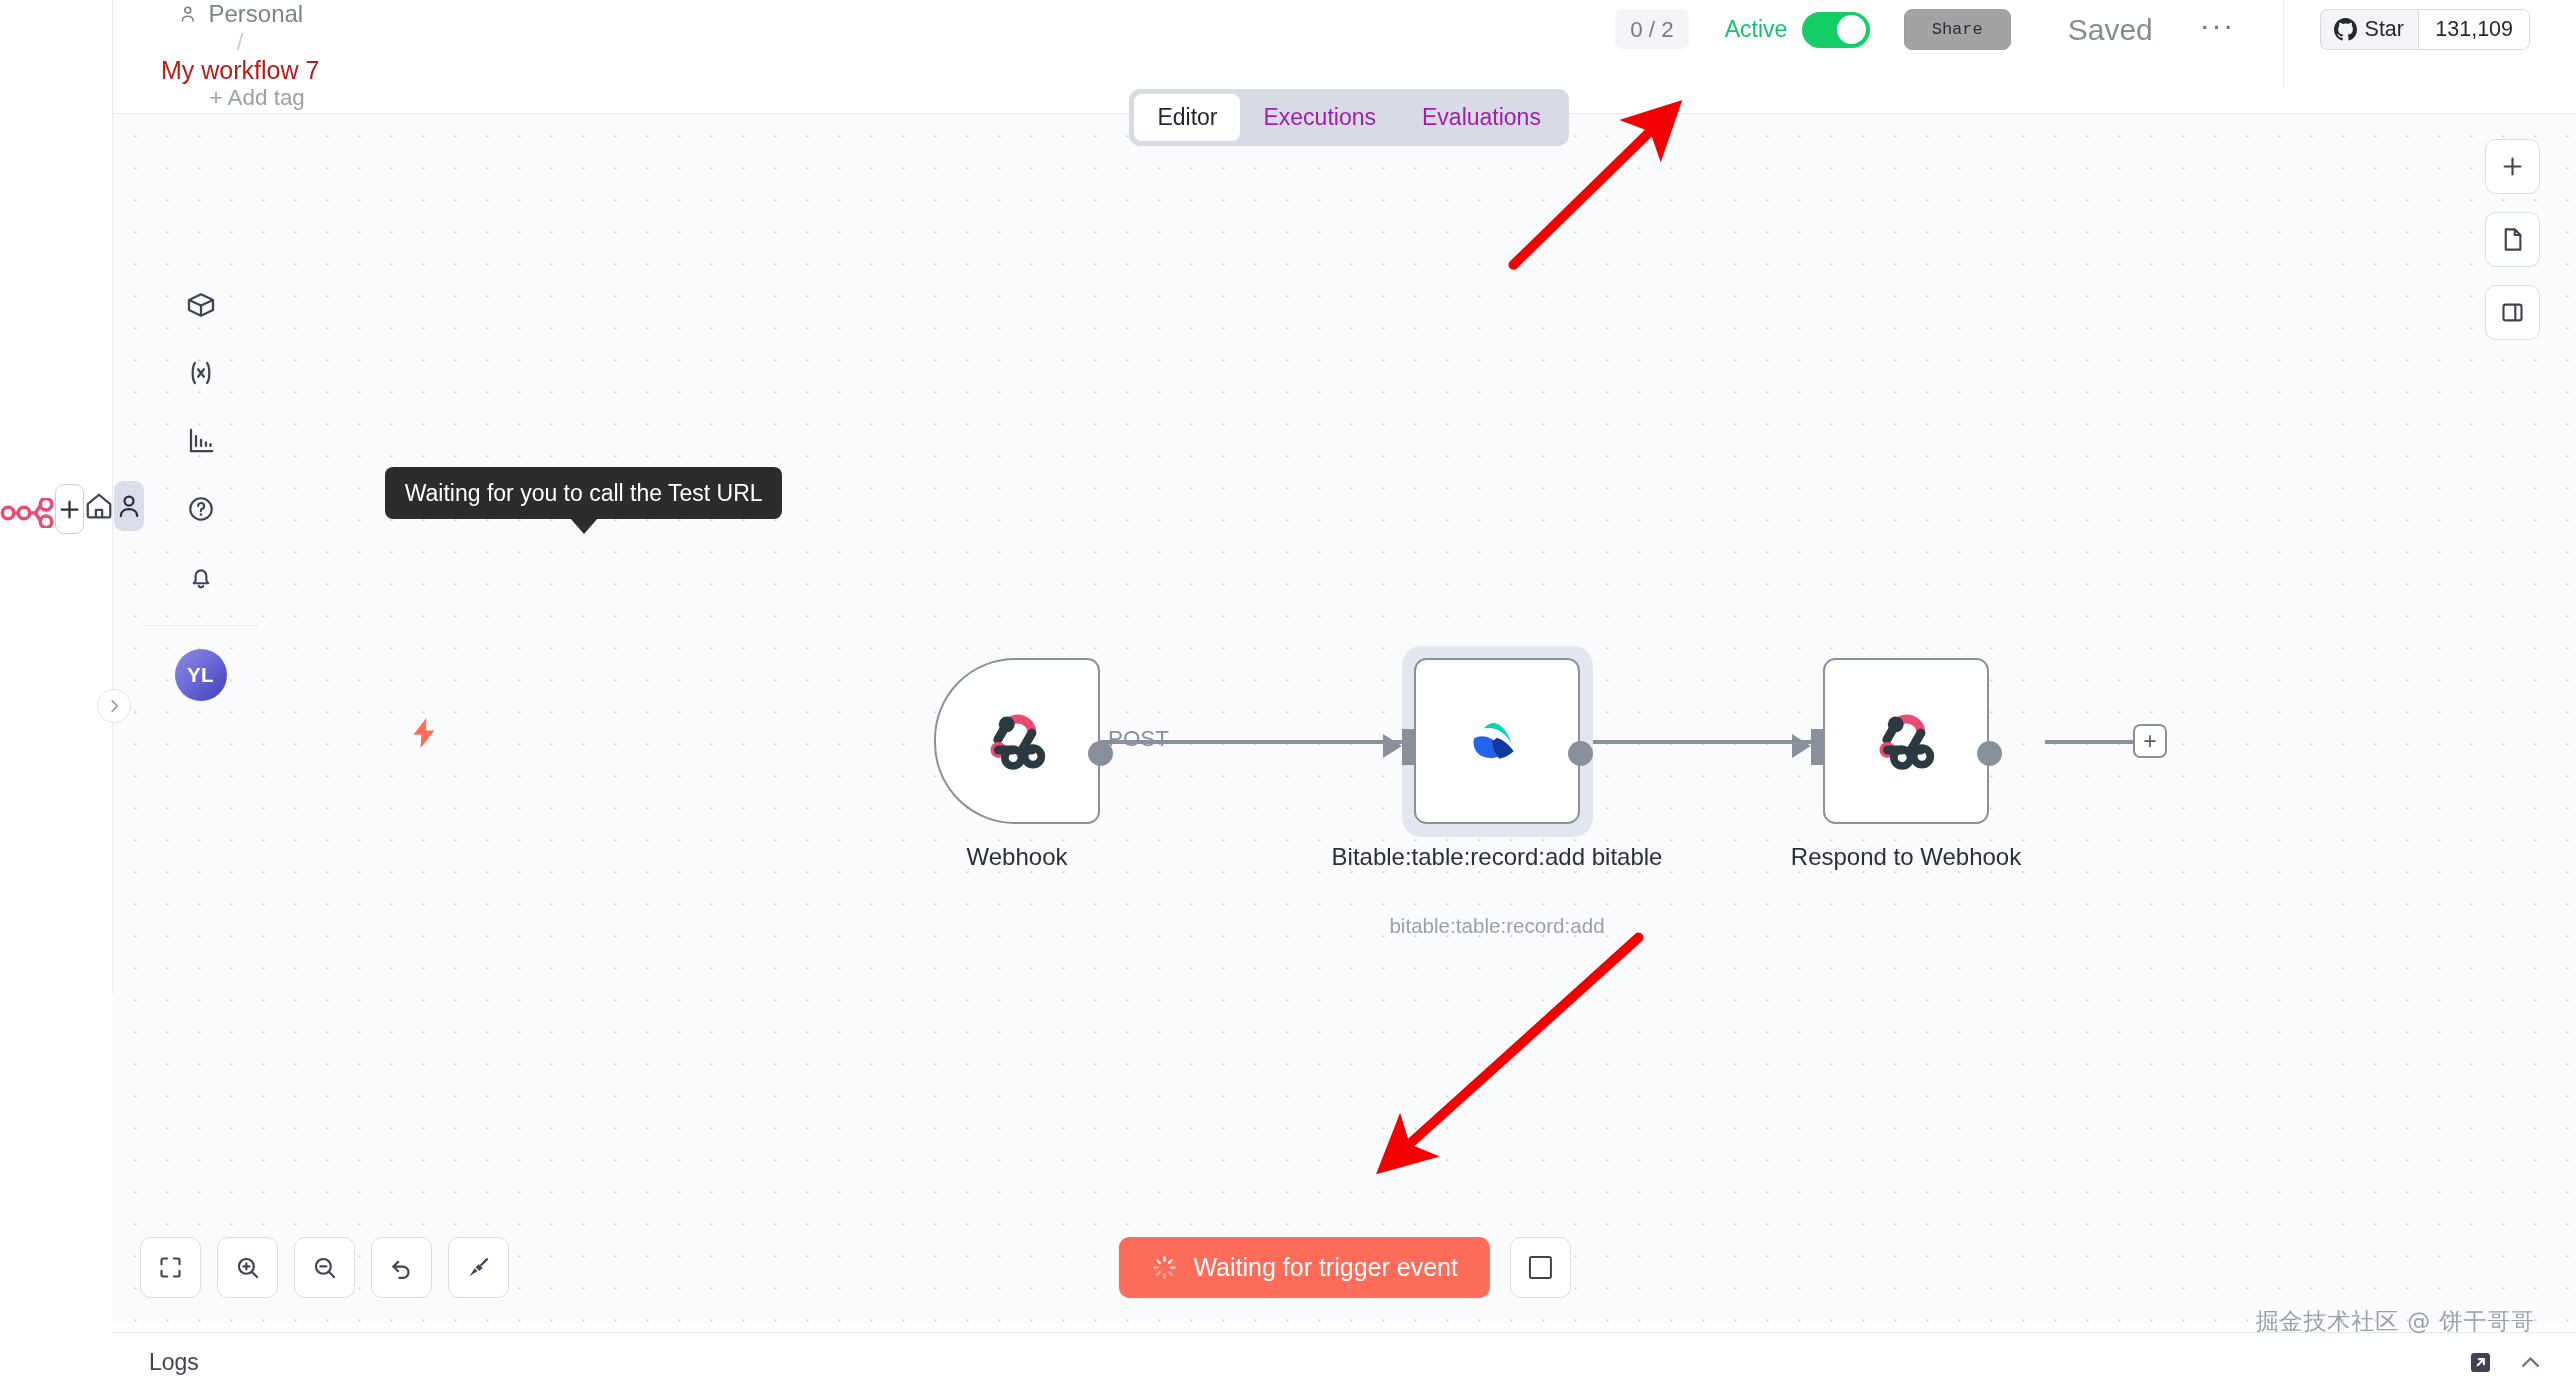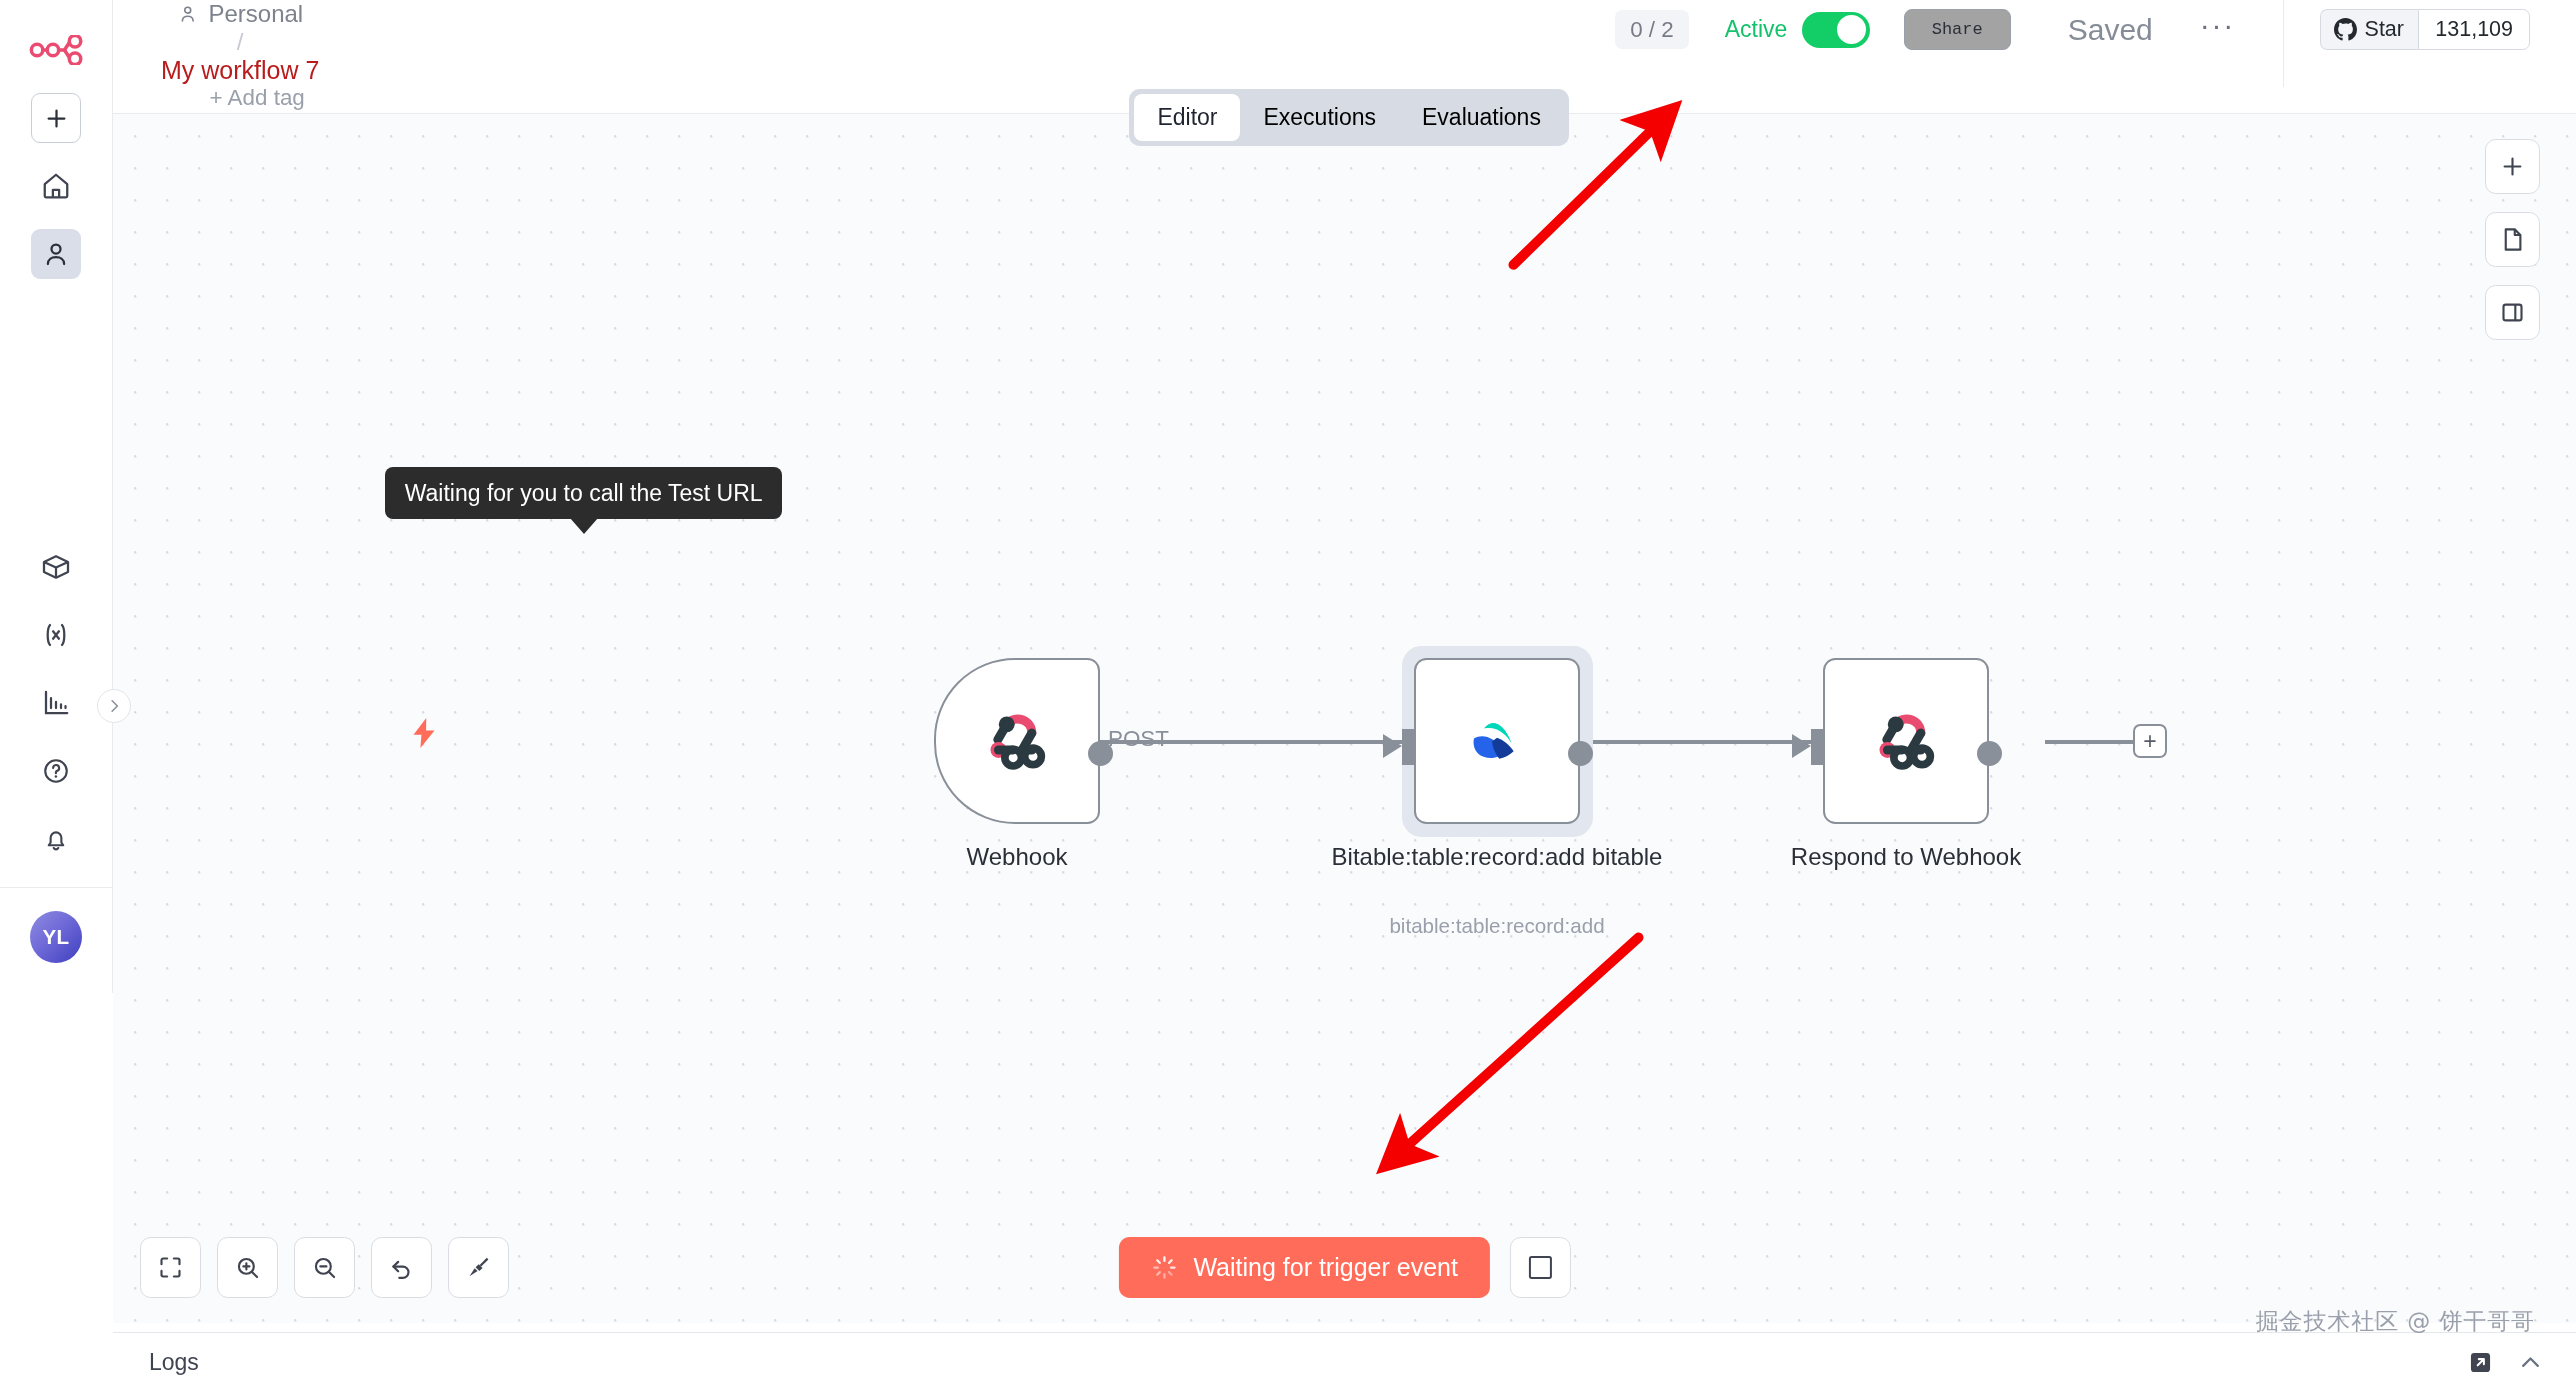--- a/index.html
+++ b/index.html
@@ -8,21 +8,21 @@
     font-family: "Liberation Sans", sans-serif;
     background: #fff;
     overflow: hidden;
   }
   #app { position: relative; width: 2576px; height: 1392px; }
 
   
   .rail {
     position: absolute; left: 0; top: 0; width: 113px; height: 993px;
     background: #ffffff; border-right: 0.9px solid #e9ebef;
-    display: flex; flex-direction: column; align-items: center;
+    display: flex; flex-direction: row; align-items: center;
     z-index: 40;
   }
   .rail-logo { margin-top: 32px; width: 55px; height: 36px; display:flex; align-items:center; justify-content:center; }
   .rail-btn-add {
     margin-top: 25px; width: 50px; height: 50px; border: 0.9px solid #c9ced6;
     border-radius: 9px; display: flex; align-items: center; justify-content: center;
     background: #fff; cursor: pointer;
   }
   .rail-item {
     width: 50px; height: 50px; border-radius: 9px;
@@ -88,21 +88,21 @@
     padding: 7.2px 16px; font-size: 21.5px; color: #24292f; cursor: pointer;
   }
 
   
   .tabs {
     position: absolute; left: 1129px; top: 89px; z-index: 35;
     display: flex; align-items: center; gap: 0;
     background: #d7dbe3; border-radius: 10.7px; padding: 5.4px;
   }
   .tab {
-    font-size: 23px; color: #000000; padding: 9.8px 23px; border-radius: 8px; cursor: pointer;
+    font-size: 23px; color: #a21caf; padding: 9.8px 23px; border-radius: 8px; cursor: pointer;
   }
   .tab.active { background: #fff; color: #1f2430; }
 
   
   .canvas {
     position: absolute; left: 113px; top: 114px; right: 0; bottom: 69px;
     background-color: #fafbfc;
     background-image: radial-gradient(#cfd4dc 1.4px, transparent 1.4px);
     background-size: 32px 32px;
     background-position: 6.3px 6.3px;

